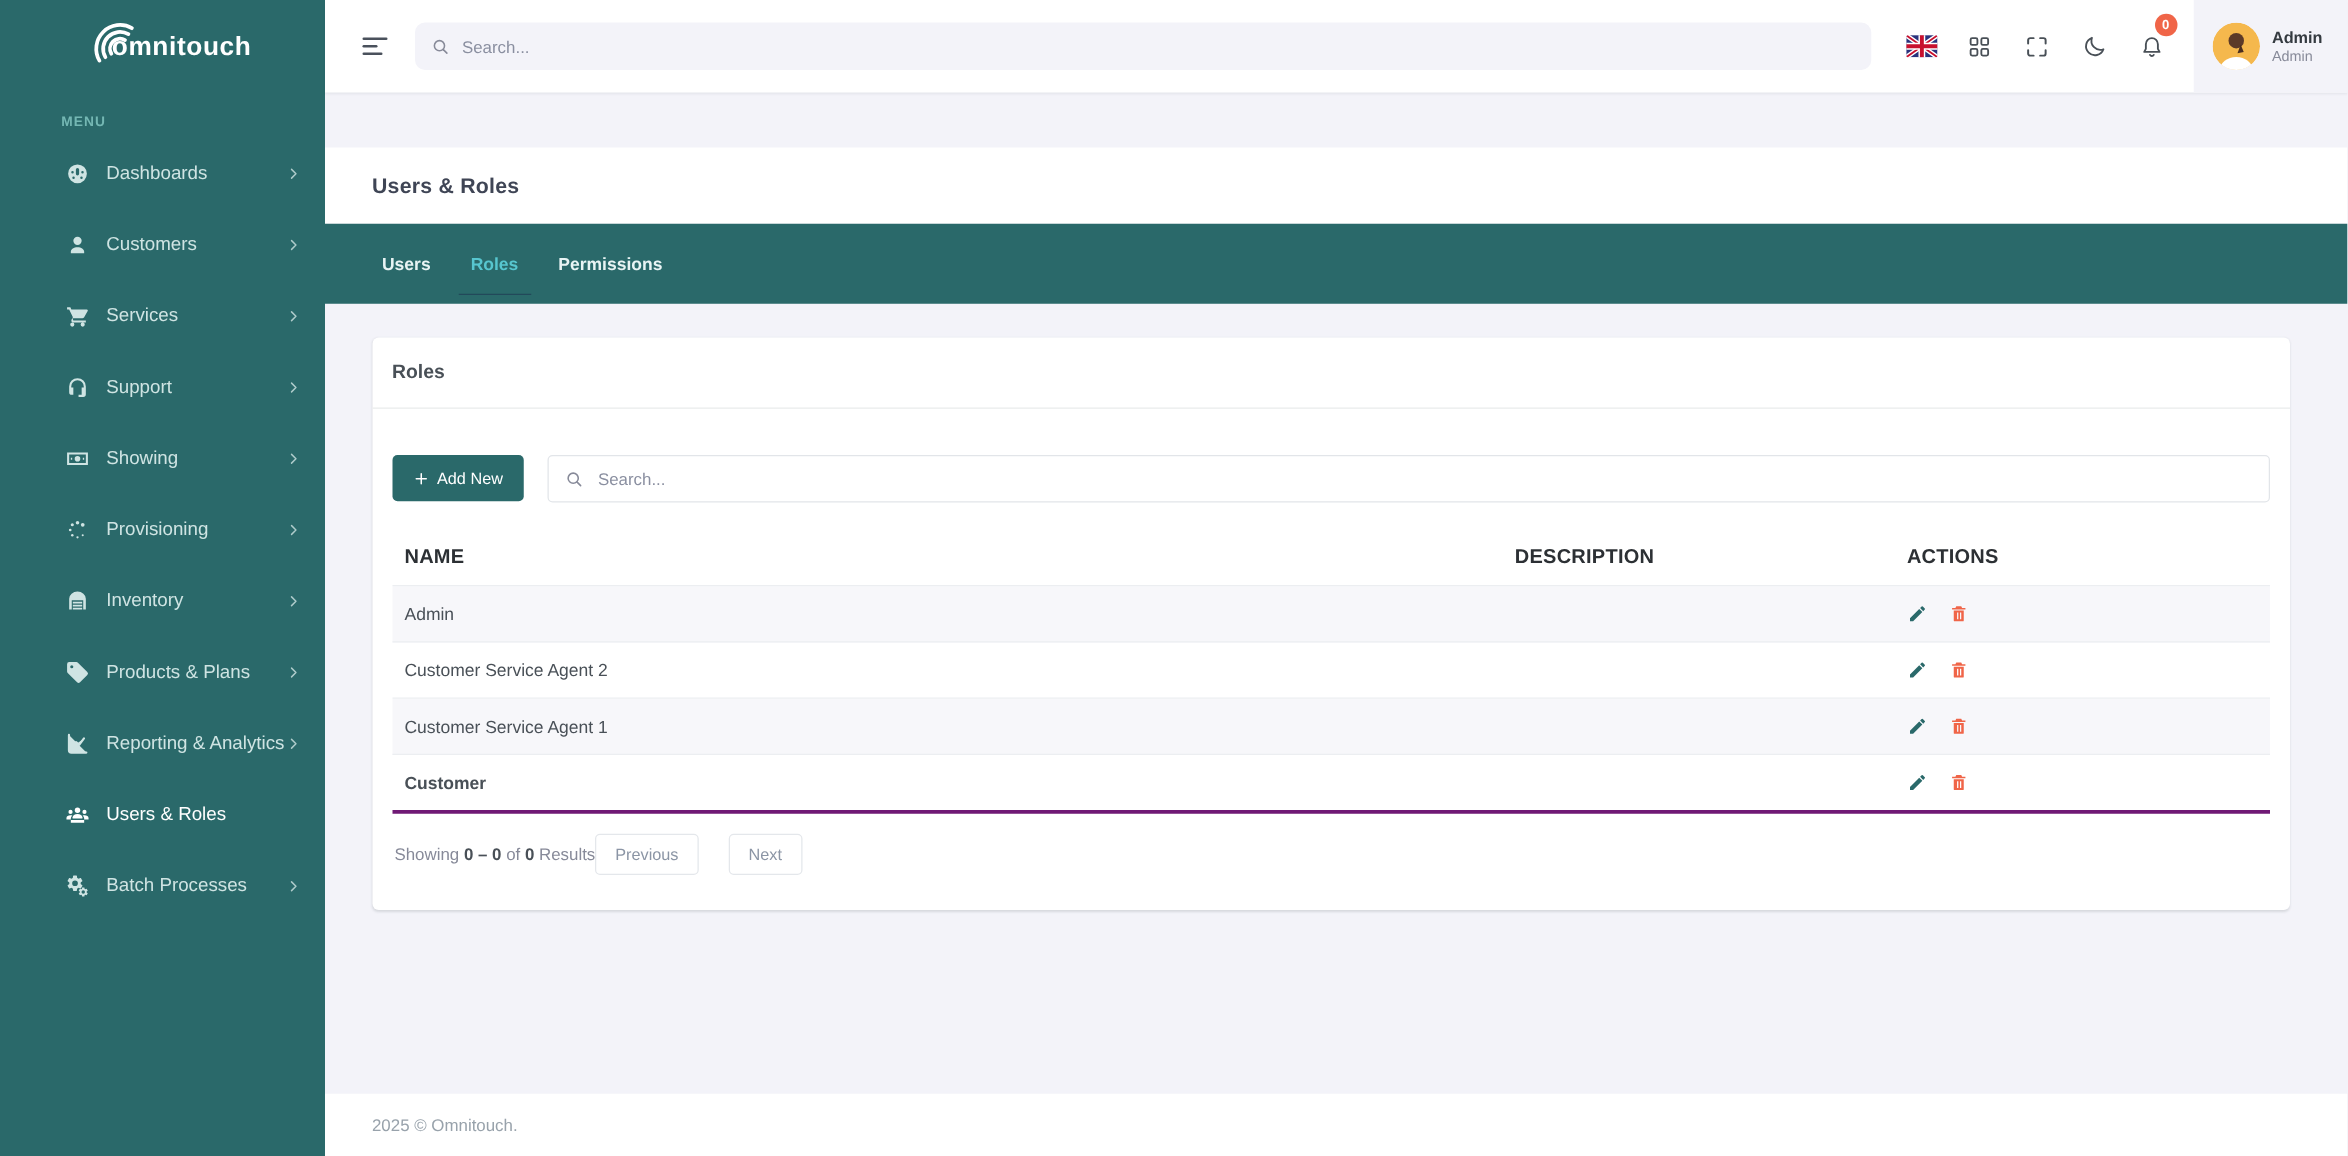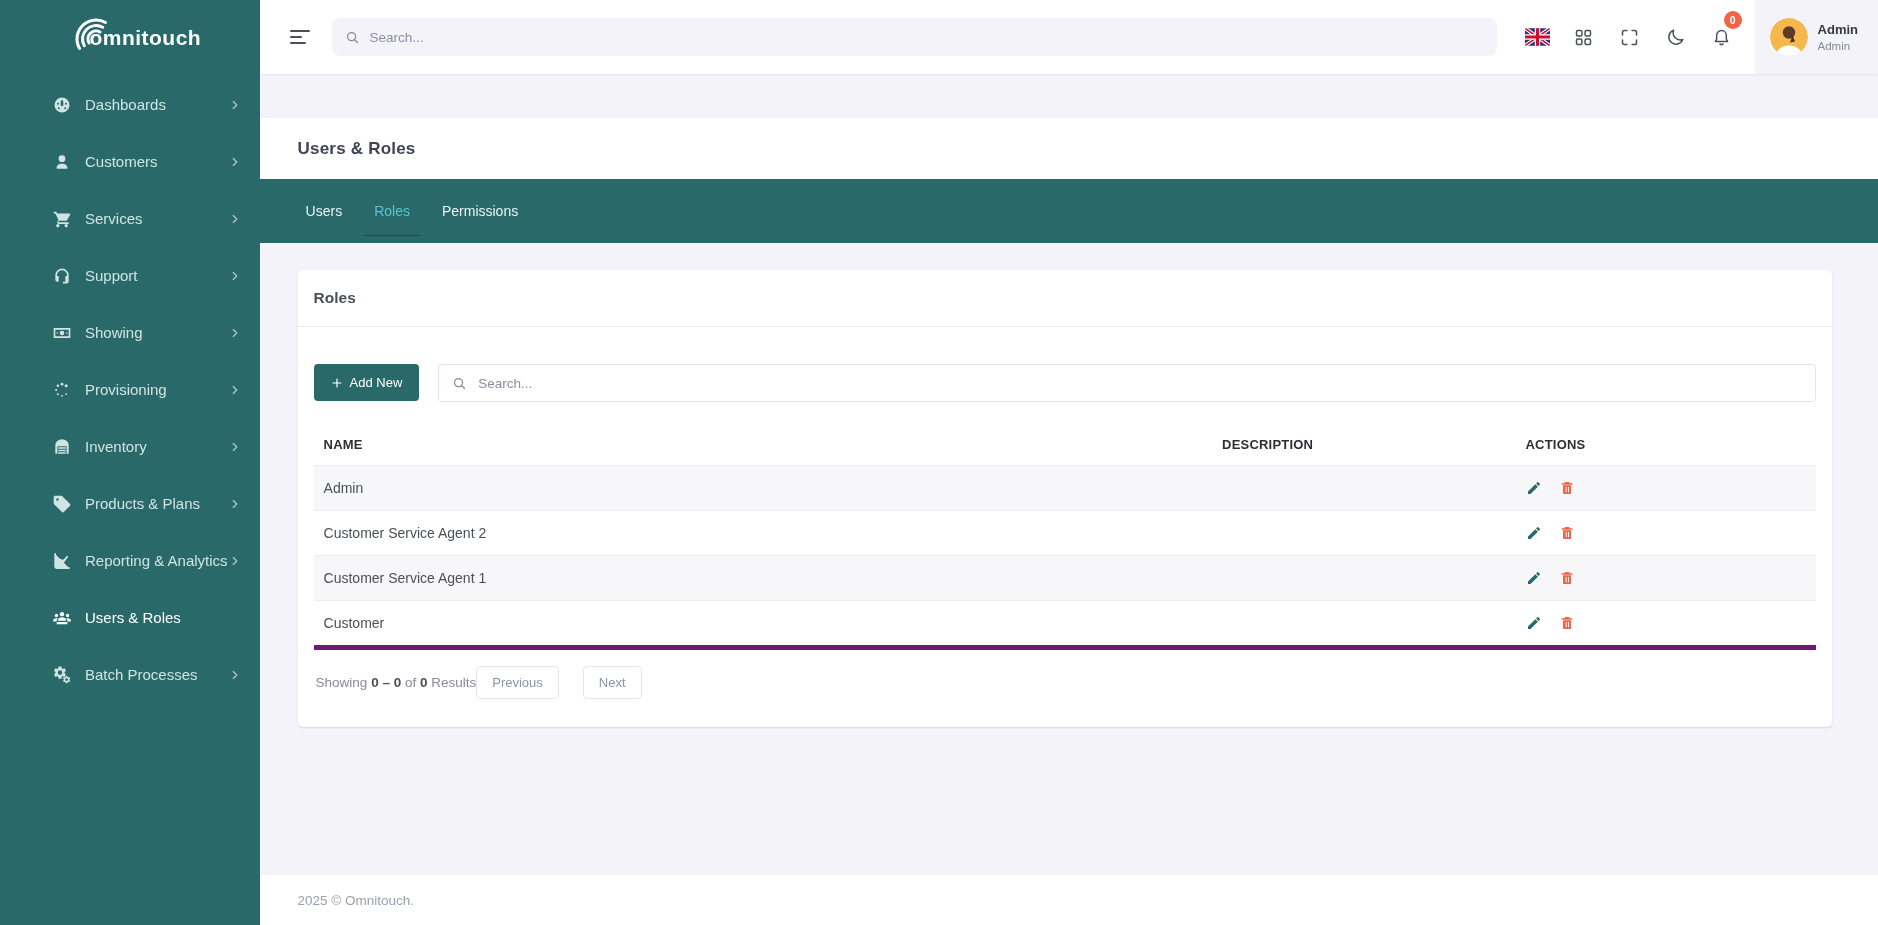--- a/index.html
+++ b/index.html
@@ -48,40 +48,40 @@
   .user-block{ height:74px; margin-left:10px; background:var(--bodybg); display:flex; align-items:center; padding:0 20px 0 15px; cursor:pointer; }
   .avatar{ width:38px; height:38px; border-radius:50%; overflow:hidden; flex:0 0 38px; }
   .user-meta{ margin-left:10px; }
   .user-name{ font-size:13px; font-weight:bold; color:#343a40; }
   .user-role{ font-size:11.5px; color:var(--muted); margin-top:3px; }
 
   
   .title-bar{ margin-top:44px; height:61px; background:#fff; display:flex; align-items:center; padding:0 38px; }
   .page-title{ font-size:17px; font-weight:bold; color:#3f4555; letter-spacing:.2px; }
   .tab-strip{ height:64px; background:var(--teal); display:flex; align-items:stretch; padding-left:30px; }
-  .tab{ display:flex; align-items:center; padding:0 16px; font-size:14px; font-weight:normal; color:#e8f4f4; cursor:pointer; position:relative; }
+  .tab{ display:flex; align-items:center; padding:0 16px; font-size:14px; font-weight:bold; color:#e8f4f4; cursor:pointer; position:relative; }
   .tab.active{ color:var(--accent); }
   .tab.active::after{ content:""; position:absolute; left:6px; right:6px; bottom:7px; height:1px; background:rgba(25,35,70,.45); }
 
   
   .content{ flex:1; padding:27px 46px 0 38px; }
   .card{ background:#fff; border-radius:5px; box-shadow:0 1px 2px rgba(56,65,74,.15); }
   .card-title{ padding:19px 16px; font-size:15.5px; font-weight:bold; color:var(--txt); border-bottom:1px solid var(--border); }
   .card-body{ padding:16px; }
   .toolbar{ display:flex; gap:19px; margin:21px 0 25px 0; }
   .btn-add{ height:37px; border:none; border-radius:4px; background:var(--teal); color:#fff; font-size:13px; font-family:inherit; display:flex; align-items:center; gap:7px; padding:0 17px; cursor:pointer; }
   .btn-add svg{ width:12px; height:12px; stroke:#fff; stroke-width:2.4; stroke-linecap:round; }
   .card-search{ flex:1; height:38px; border:1px solid #e2e5e9; border-radius:4px; display:flex; align-items:center; padding:0 13px; }
   .card-search input{ flex:1; margin-left:11px; border:none; outline:none; background:transparent; font-size:13.5px; color:var(--txt); font-family:inherit; }
 
   table{ width:100%; border-collapse:collapse; }
-  th{ text-align:left; font-size:13px; font-weight:bold; color:#2c3034; letter-spacing:.2px; padding:10px 10px 13px 10px; }
+  th{ text-align:left; font-size:16px; font-weight:bold; color:#2c3034; letter-spacing:.2px; padding:10px 10px 13px 10px; }
   th.col-desc{ text-align:center; }
   tbody tr{ border-top:1px solid #eceef1; }
-  tbody tr:last-child{ border-bottom:5px solid #701a75; }
+  tbody tr:last-child{ border-bottom:3px solid #701a75;font-weight:bold; }
   tbody tr:nth-child(odd){ background:#f7f7fa; }
   td{ padding:14px 10px; font-size:14px; color:var(--txt); }
   .actions{ display:flex; gap:17px; align-items:center; }
   .act-btn{ background:none; border:none; padding:0; cursor:pointer; display:inline-flex; }
   .act-btn svg{ width:16px; height:16px; }
   .act-edit svg{ fill:var(--teal); }
   .act-del svg{ fill:var(--danger); }
 
   .table-footer{ display:flex; justify-content:flex-start; align-items:center; padding:16px 2px 12px 2px; }
   .summary{ font-size:13.5px; color:var(--muted); }
@@ -103,20 +103,21 @@
           <g fill="none" stroke="#ffffff" stroke-width="3" stroke-linecap="round">
             <path d="M17.07 28 A8 8 0 0 1 28 17.07"></path>
             <path d="M12.31 30.75 A13.5 13.5 0 0 1 30.75 12.31"></path>
             <path d="M7.55 33.5 A19 19 0 0 1 33.5 7.55"></path>
           </g>
         </svg>
         <span class="logo-text">omnitouch</span>
       </div>
     </div>
 
+    <div class="menu-label">MENU</div>
 
     <nav class="nav">
 
       <a class="nav-item">
         <span class="nav-icon">
           <svg viewBox="0 0 24 24">
               <path fill-rule="evenodd" d="M12 3a9 9 0 1 0 9 9 9 9 0 0 0-9-9zm0 3.4a1.55 1.55 0 0 1 1.55 1.55v4.1a1.55 1.55 0 0 1-3.1 0v-4.1A1.55 1.55 0 0 1 12 6.4zM7.2 9.3a1.2 1.2 0 1 1-1.2 1.2 1.2 1.2 0 0 1 1.2-1.2zm9.6 0a1.2 1.2 0 1 1-1.2 1.2 1.2 1.2 0 0 1 1.2-1.2zM8.2 14.6a1.2 1.2 0 1 1-1.2 1.2 1.2 1.2 0 0 1 1.2-1.2zm7.6 0a1.2 1.2 0 1 1-1.2 1.2 1.2 1.2 0 0 1 1.2-1.2z"></path>
             </svg>
         </span>
         <span class="nav-label">Dashboards</span>

